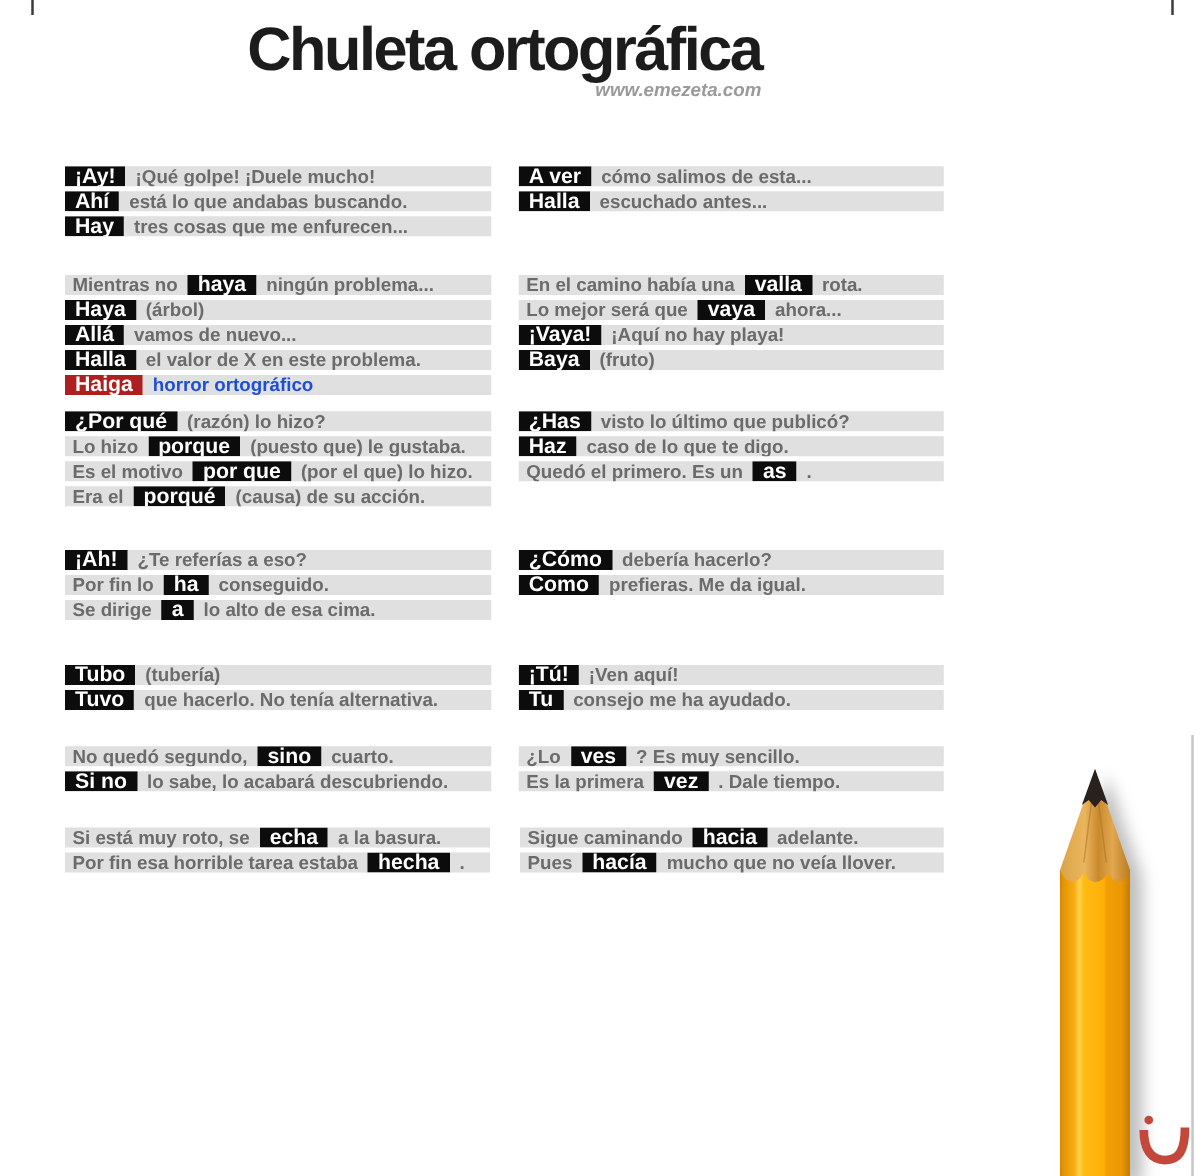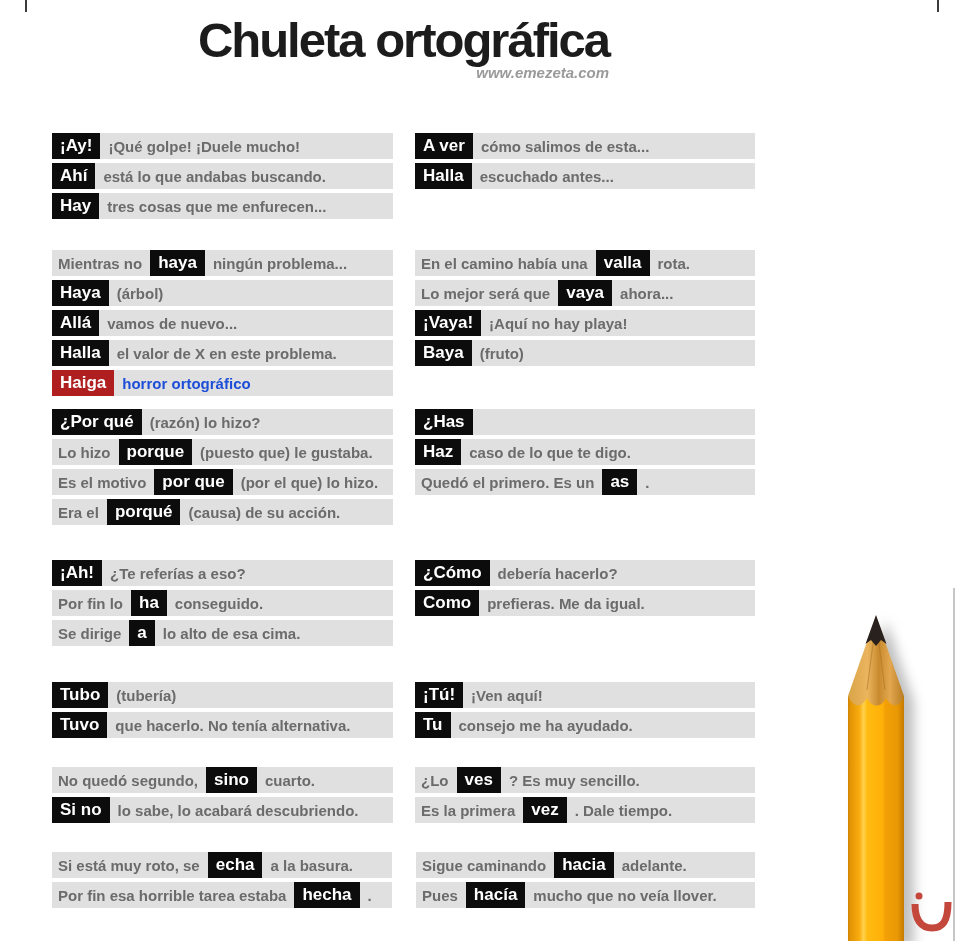--- a/index.html
+++ b/index.html
@@ -28,21 +28,21 @@
   .group-row:nth-child(4) { margin-top:35px; }
   .group-row:nth-child(5) { margin-top:36px; }
   .group-row:nth-child(6) { margin-top:29px; }
   .group-row:nth-child(7) { margin-top:29px;gap:24px; }
 
   .col { display:flex; flex-direction:column; gap:4px; }
   .col-left  { width:341px; }
   .col-right { width:340px; }
 
   .row {
-    background:#e0e0e0; height:26px; display:flex; align-items:stretch;
+    background:#e0e0e0; height:16px; display:flex; align-items:stretch;
     font-weight:700; font-size:15px; color:#6b6b6b;
     white-space:nowrap; overflow:hidden;
   }
   .txt { display:flex; align-items:center; }
   .txt:first-child { margin-left:6px; }
   .kw {
     background:#0c0c0c; color:#ffffff; font-size:17px; font-weight:700;
     padding:0 8px; margin:0 8px; display:flex; align-items:center; flex:none;
   }
   .kw:first-child { margin-left:0; }
@@ -161,20 +161,21 @@
           </div>
           <div class="row">
             <span class="txt">Era el</span>
             <span class="kw">porqué</span>
             <span class="txt">(causa) de su acción.</span>
           </div>
         </div>
         <div class="col col-right">
           <div class="row">
             <span class="kw">¿Has</span>
+            <span class="txt">visto lo último que publicó?</span>
           </div>
           <div class="row">
             <span class="kw">Haz</span>
             <span class="txt">caso de lo que te digo.</span>
           </div>
           <div class="row">
             <span class="txt">Quedó el primero. Es un</span>
             <span class="kw">as</span>
             <span class="txt">.</span>
           </div>

